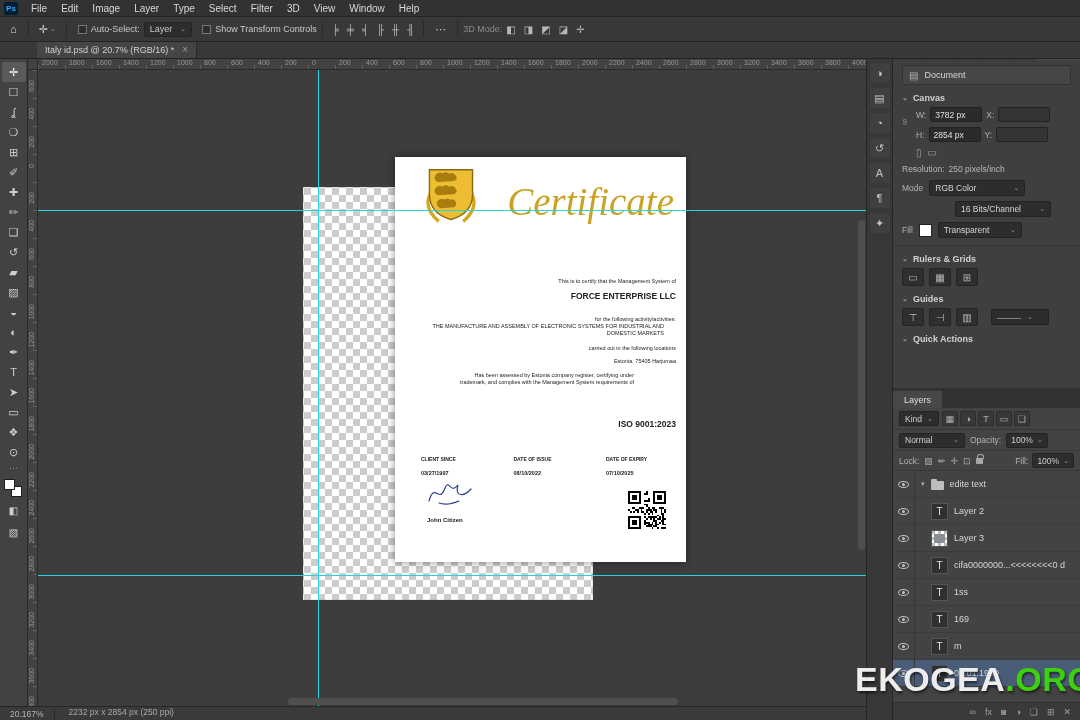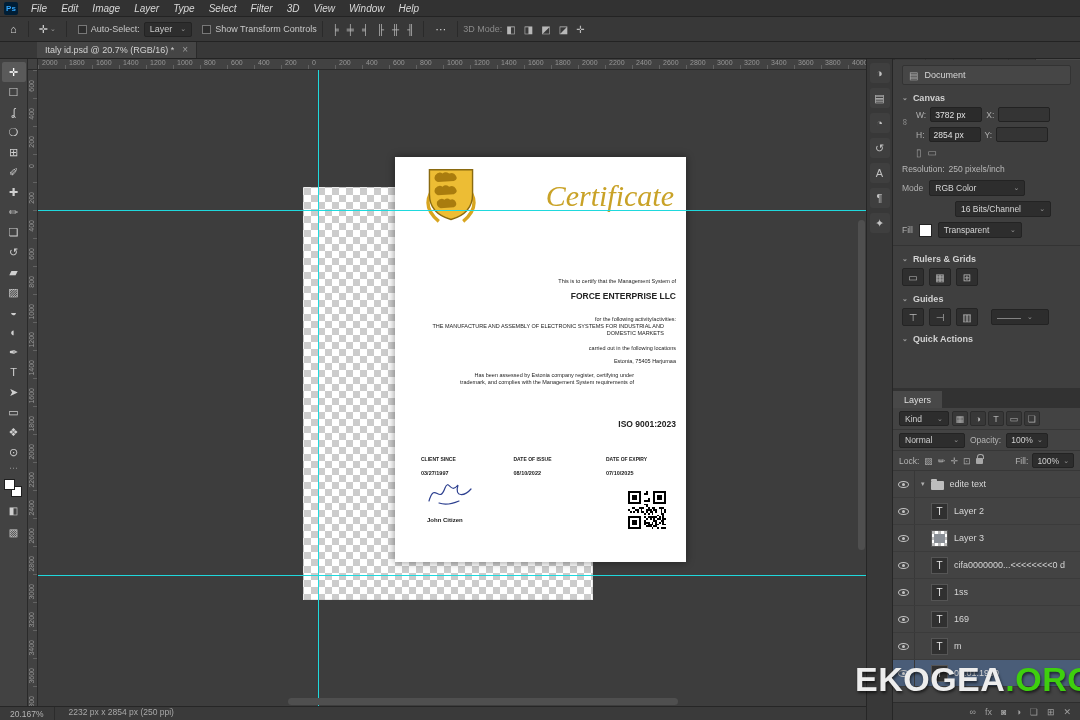--- a/index.html
+++ b/index.html
@@ -2,21 +2,21 @@
 <html><head>
 <meta charset="utf-8">
 <style>
   *{box-sizing:border-box;margin:0;padding:0;}
   html,body{width:1080px;height:720px;overflow:hidden;background:#262626;font-family:"Liberation Sans",sans-serif;}
   .app{position:relative;width:1080px;height:720px;background:#323232;overflow:hidden;-webkit-font-smoothing:antialiased;}
 
   
   .menu-bar{position:absolute;left:0;top:0;right:0;height:17px;background:#323232;border-bottom:1px solid #232323;display:flex;align-items:center;padding-left:4px;z-index:10;}
   .ps-logo{width:14px;height:13px;background:#001e36;color:#31a8ff;font-size:8px;font-weight:bold;display:flex;align-items:center;justify-content:center;border-radius:2px;margin-right:6px;}
-  .menu-item{padding:0 7px;font-size:10px;color:#d8d8d8;line-height:17px;cursor:default;font-style:italic;}
+  .menu-item{padding:0 7px;font-size:10px;color:#d8d8d8;line-height:17px;cursor:default;}
 
   
   .options-bar{position:absolute;left:0;top:17px;right:0;height:25px;background:#383838;border-bottom:1px solid #232323;display:flex;align-items:center;font-size:9px;color:#c8c8c8;padding-left:4px;z-index:10;}
   .ob-icon{padding:0 6px;font-size:11px;color:#d0d0d0;}
   .ob-icon.sm{padding:0 4px;font-size:10px;color:#b8b8b8;}
   .ob-tool{display:flex;align-items:center;gap:2px;padding:0 5px;font-size:11px;}
   .ob-sep{width:1px;height:16px;background:#2a2a2a;margin:0 5px;}
   .cb{width:9px;height:9px;border:1px solid #787878;background:#2d2d2d;margin:0 4px 0 6px;display:inline-block;}
   .ob-label{color:#c8c8c8;}
   .ob-select{display:flex;align-items:center;gap:8px;background:#2d2d2d;border:1px solid #232323;height:15px;padding:0 5px;margin:0 4px;border-radius:2px;}
@@ -53,21 +53,21 @@
   .canvas{position:absolute;left:38px;top:70px;width:828px;height:636px;background:#3d3d3d;overflow:hidden;z-index:1;}
   .checker{position:absolute;left:265px;top:117px;width:290px;height:413px;background:repeating-conic-gradient(#ffffff 0% 25%,#cccccc 0% 50%) 0 0/14px 14px;border:1px solid #9a9a9a33;}
   .certificate{position:absolute;left:357px;top:87px;width:291px;height:405px;background:#ffffff;box-shadow:0 0 8px rgba(0,0,0,0.45);color:#1a1a1a;}
   .guide-h{position:absolute;left:0;right:0;height:1px;background:#1fd9dd;z-index:6;}
   .guide-v{position:absolute;top:0;bottom:0;width:1px;background:#1fd9dd;z-index:6;}
   .vscroll{position:absolute;right:1px;top:150px;width:7px;height:330px;background:#4f4f4f;border-radius:4px;z-index:6;}
   .hscroll{position:absolute;left:250px;bottom:1px;height:7px;width:390px;background:#4f4f4f;border-radius:4px;z-index:6;}
 
   
   .coat{position:absolute;left:26px;top:8px;width:60px;height:64px;}
-  .cert-title{position:absolute;right:12px;top:22px;font-family:"Liberation Serif",serif;font-style:italic;font-size:30px;color:#c9a227;text-align:right;}
+  .cert-title{position:absolute;right:12px;top:22px;font-family:"Liberation Serif",serif;font-style:italic;font-size:39px;color:#c9a227;text-align:right;}
   .cert-heading{position:absolute;left:0;right:0;top:82px;text-align:center;font-size:10.5px;font-weight:bold;letter-spacing:0.3px;}
   .cline{position:absolute;left:10px;right:10px;text-align:right;font-size:5.5px;line-height:1.25;color:#222;}
   .cl-certify{top:121px;}
   .cl-company{top:134px;font-size:8.5px;font-weight:bold;}
   .cl-actintro{top:159px;}
   .cl-activity{top:166px;left:22px;right:22px;}
   .cl-carried{top:188px;}
   .cl-location{top:201px;}
   .cl-assess{top:215px;left:52px;right:52px;}
   .cl-standard{top:262px;font-size:8.5px;font-weight:bold;}
@@ -117,21 +117,21 @@
   .pdivider{height:1px;background:#333;margin:7px -9px 2px;}
   .icon-row{display:flex;gap:5px;margin:2px 0 4px;align-items:center;}
   .pbtn{width:22px;height:18px;background:#2f2f2f;border:1px solid #242424;border-radius:2px;text-align:center;line-height:17px;font-size:10px;color:#b8b8b8;}
   .line-select{display:flex;align-items:center;gap:6px;background:#2d2d2d;border:1px solid #232323;height:16px;padding:0 5px;border-radius:2px;margin-left:8px;min-width:58px;color:#d0d0d0;font-size:8px;}
 
   
   .layers-panel{position:absolute;left:0;right:0;top:346px;bottom:0;background:#434343;}
   .ltabs{height:20px;background:#323232;display:flex;align-items:flex-end;}
   .ltab{background:#484848;padding:4px 11px 3px;font-size:9px;color:#dedede;}
   .lfilter{height:22px;display:flex;align-items:center;gap:3px;padding:0 6px;background:#434343;border-bottom:1px solid #373737;}
-  .kind-select{display:flex;align-items:center;gap:15px;background:#2d2d2d;border:1px solid #232323;height:15px;padding:0 5px;border-radius:2px;font-size:8.5px;color:#d0d0d0;}
+  .kind-select{display:flex;align-items:center;gap:5px;background:#2d2d2d;border:1px solid #232323;height:15px;padding:0 5px;border-radius:2px;font-size:8.5px;color:#d0d0d0;}
   .lficon{width:16px;height:15px;background:#383838;border:1px solid #2c2c2c;border-radius:2px;text-align:center;line-height:14px;font-size:9px;color:#b0b0b0;}
   .lblend{height:21px;display:flex;align-items:center;gap:5px;padding:0 6px;border-bottom:1px solid #373737;font-size:8.5px;color:#b4b4b4;}
   .blend-select{display:flex;align-items:center;justify-content:space-between;gap:5px;background:#2d2d2d;border:1px solid #232323;height:15px;padding:0 5px;border-radius:2px;min-width:66px;color:#d0d0d0;}
   .op-select{display:flex;align-items:center;gap:4px;background:#2d2d2d;border:1px solid #232323;height:15px;padding:0 4px;border-radius:2px;color:#d0d0d0;}
   .llock{height:20px;display:flex;align-items:center;gap:4px;padding:0 6px;border-bottom:1px solid #373737;font-size:8.5px;color:#b4b4b4;}
   .lkicon{font-size:9px;color:#a8a8a8;padding:0 1px;}
   .lock-shape{width:7px;height:6px;background:#a8a8a8;border-radius:1px;position:relative;margin-left:1px;}
   .lock-shape::before{content:'';position:absolute;top:-4px;left:1px;width:5px;height:4px;border:1px solid #a8a8a8;border-bottom:none;border-radius:3px 3px 0 0;}
   .lrows{position:absolute;left:0;right:0;top:83px;bottom:18px;overflow:hidden;}
   .lrow{height:27px;display:flex;align-items:stretch;border-bottom:1px solid #3b3b3b;}

